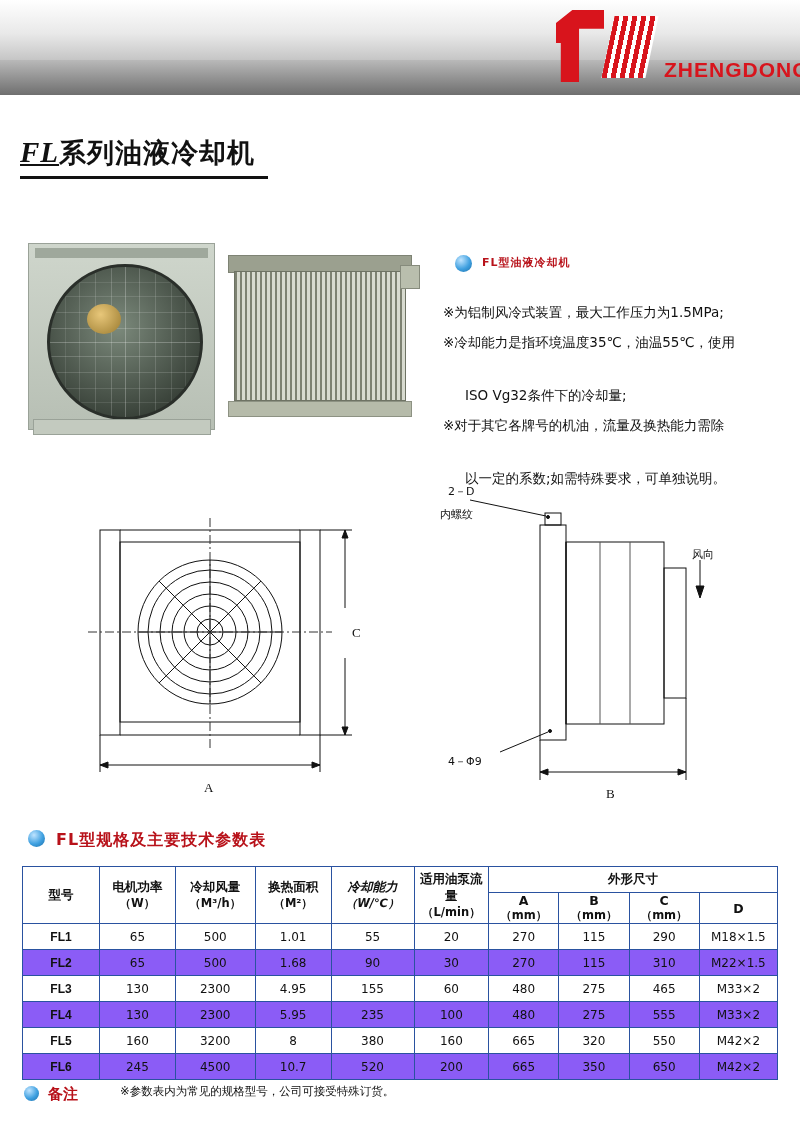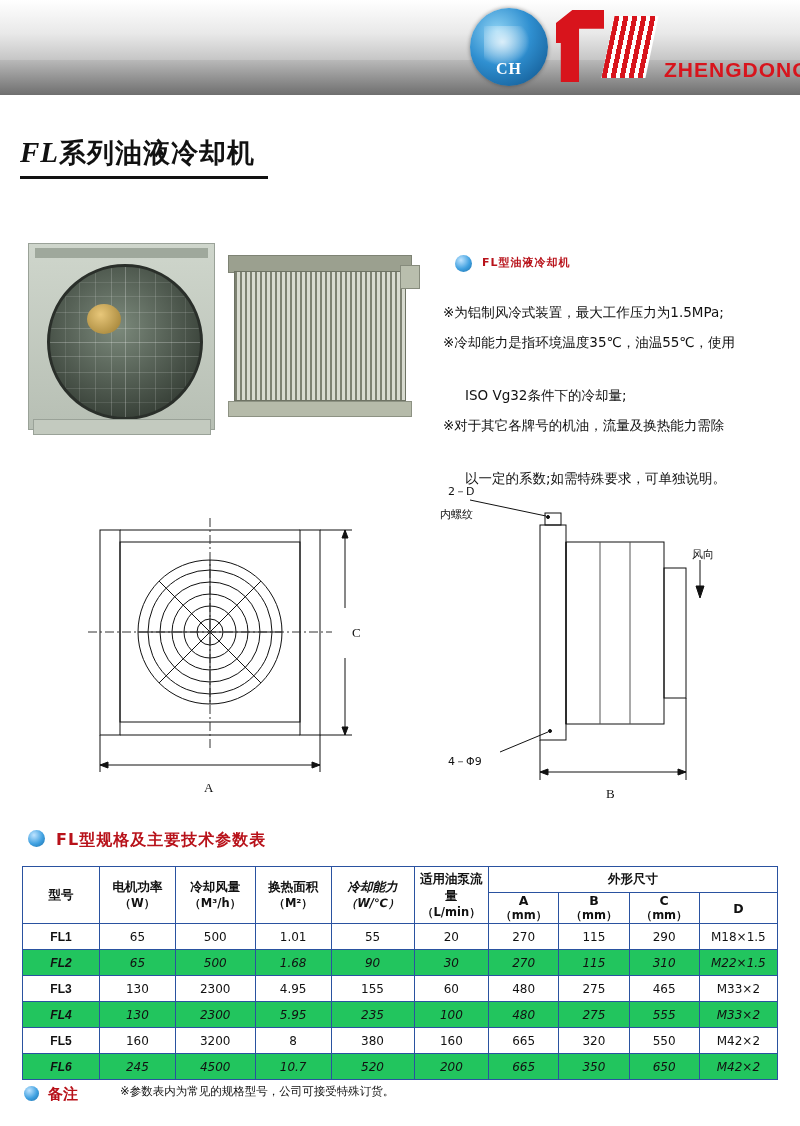--- a/index.html
+++ b/index.html
@@ -59,21 +59,21 @@
     position:absolute;left:664px;top:58px;
     font-size:21px;font-weight:bold;color:#d8141c;letter-spacing:1px;
     font-family:"Liberation Sans", sans-serif;
   }
   
   .page-title{
     position:absolute;left:20px;top:135px;
     font-size:27px;font-weight:bold;color:#111;letter-spacing:1px;
     font-family:"DejaVu Sans", sans-serif;
   }
-  .page-title .fl{font-family:"Liberation Serif", serif;font-style:italic;font-size:29px;}
+  .page-title .fl{font-family:"Liberation Serif", serif;font-style:italic;font-size:29px;text-decoration:underline;}
   .title-rule{
     position:absolute;left:20px;top:176px;width:248px;height:3px;background:#111;
   }
   
   .photo-fan{
     position:absolute;left:28px;top:243px;width:185px;height:185px;
     background:linear-gradient(to bottom,#cfd6cc,#b7bfb4);
     border:1px solid #9aa298;
   }
   .photo-fan .frame-top{
@@ -155,44 +155,40 @@
   table.spec th, table.spec td{
     border:1px solid #2a52a0;
     text-align:center;
     color:#111;
     padding:0;
     height:25px;
   }
   table.spec th{
     background:#ffffff;font-weight:bold;font-size:12.5px;
   }
-  table.spec tr.alt td{background:#22c55e;font-style:italic;}
+  table.spec tr.alt td{background:#8b5cf6;}
   table.spec td.model{font-family:"Liberation Sans", sans-serif;font-weight:bold;}
   .unit{display:block;font-weight:bold;font-size:11.5px;}
   
   .notes-title{
     position:absolute;left:48px;top:1085px;
     font-size:15px;font-weight:bold;color:#b8121a;font-family:"DejaVu Sans", sans-serif;
   }
   .notes-body{
     position:absolute;left:120px;top:1082px;width:650px;
     font-size:11.5px;line-height:19px;color:#111;font-family:"DejaVu Sans", sans-serif;
   }
   .lbl{font-family:"DejaVu Sans", sans-serif;font-size:11px;fill:#111;}
   .lbl-b{font-family:"Liberation Serif", serif;font-size:13px;fill:#111;}
 </style>
 </head>
 <body>
 
 <div class="header">
   <div class="grey-bar"></div>
-  <div class="globe">
-    <div class="land"></div>
-    <div class="ch">CH</div>
-  </div>
   <div class="logo-mark">
     <div class="red-shape"></div>
     <div class="stripes"></div>
   </div>
   <div class="brand-en">ZHENGDONG</div>
 </div>
 
 <div class="page-title">
   <span class="fl">FL</span><span>系列油液冷却机</span>
 </div>

